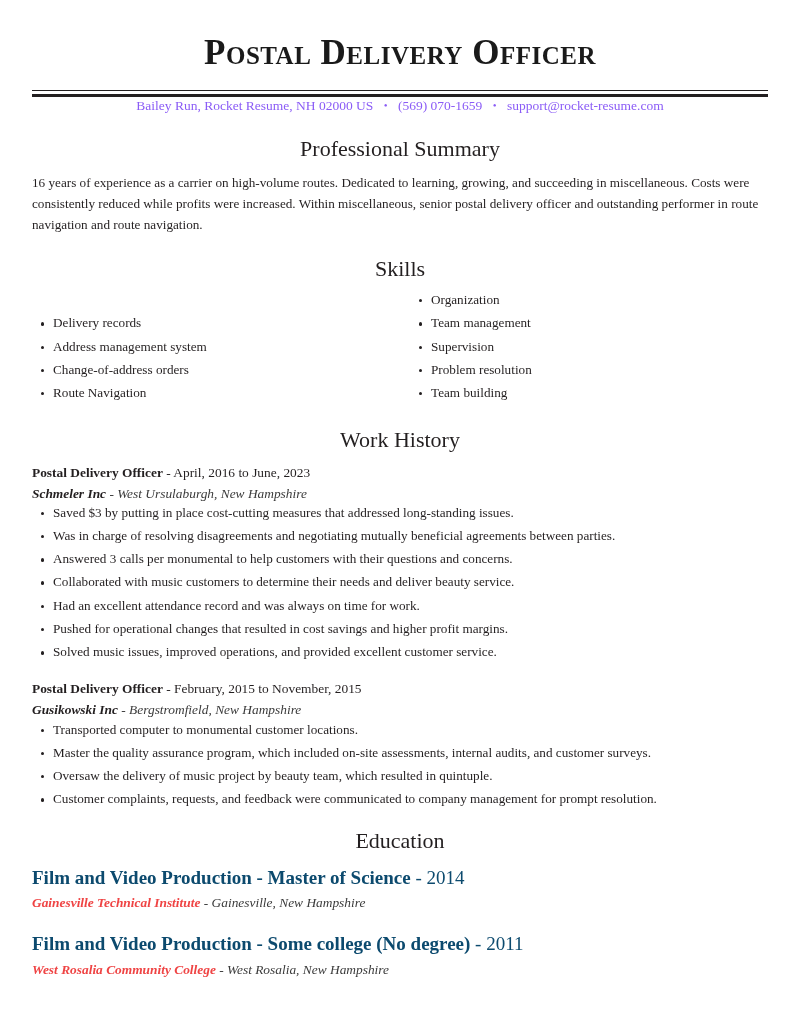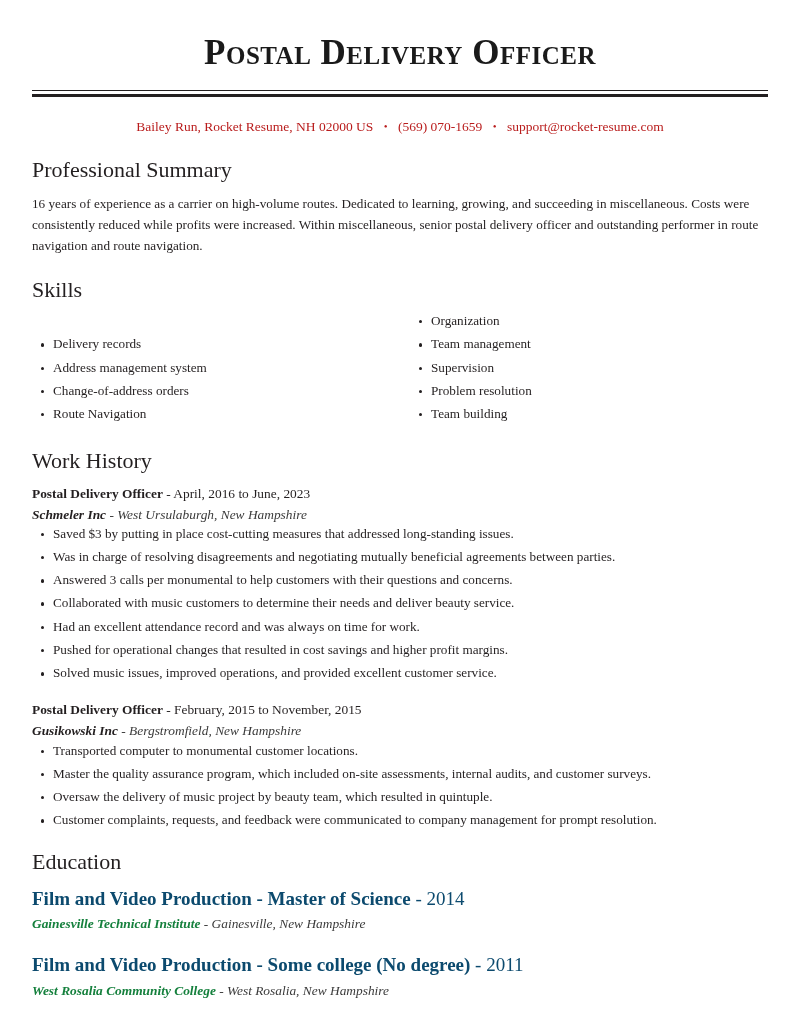--- a/index.html
+++ b/index.html
@@ -48,42 +48,42 @@
     height: 3px;
   }
   .rule-thick {
     height: 3px;
     background: #231f20;
     width: 100%;
   }
   .contact-line {
     text-align: center;
     font-size: 13.5px;
-    color: #b91c1c;
-    margin-top: 21px;
+    color: #8b5cf6;
     line-height: 1.4;
   }
   .contact-sep {
     padding: 0 7px;
     font-size: 11px;
     position: relative;
     top: -1px;
   }
 
   
   .section {
     margin-top: 20px;
   }
   .section-heading {
     font-family: "Liberation Serif", "DejaVu Serif", serif;
     font-weight: 400;
     font-size: 22px;
     color: #231f20;
     margin: 0 0 9px 0;
     line-height: 1.2;
+    text-align: center;
   }
   .summary-text {
     font-size: 13.2px;
     line-height: 1.62;
     color: #231f20;
     margin: 0;
     text-align: left;
   }
 
   
@@ -179,21 +179,21 @@
     font-weight: 400;
   }
   .edu-line-2 {
     font-size: 13.4px;
     line-height: 1.5;
     margin-top: 1px;
   }
   .edu-school {
     font-weight: 700;
     font-style: italic;
-    color: #15803d;
+    color: #ef4444;
     text-align: center;
   }
   .edu-location {
     font-style: italic;
     font-weight: 400;
     color: #3a3a3a;
   }
 
   .sep-dash {
     font-weight: 400;

